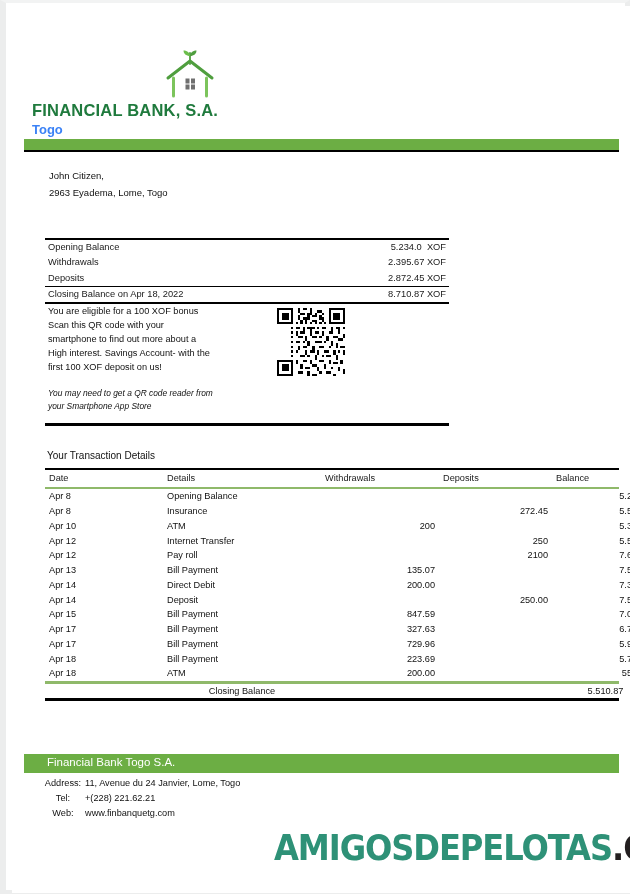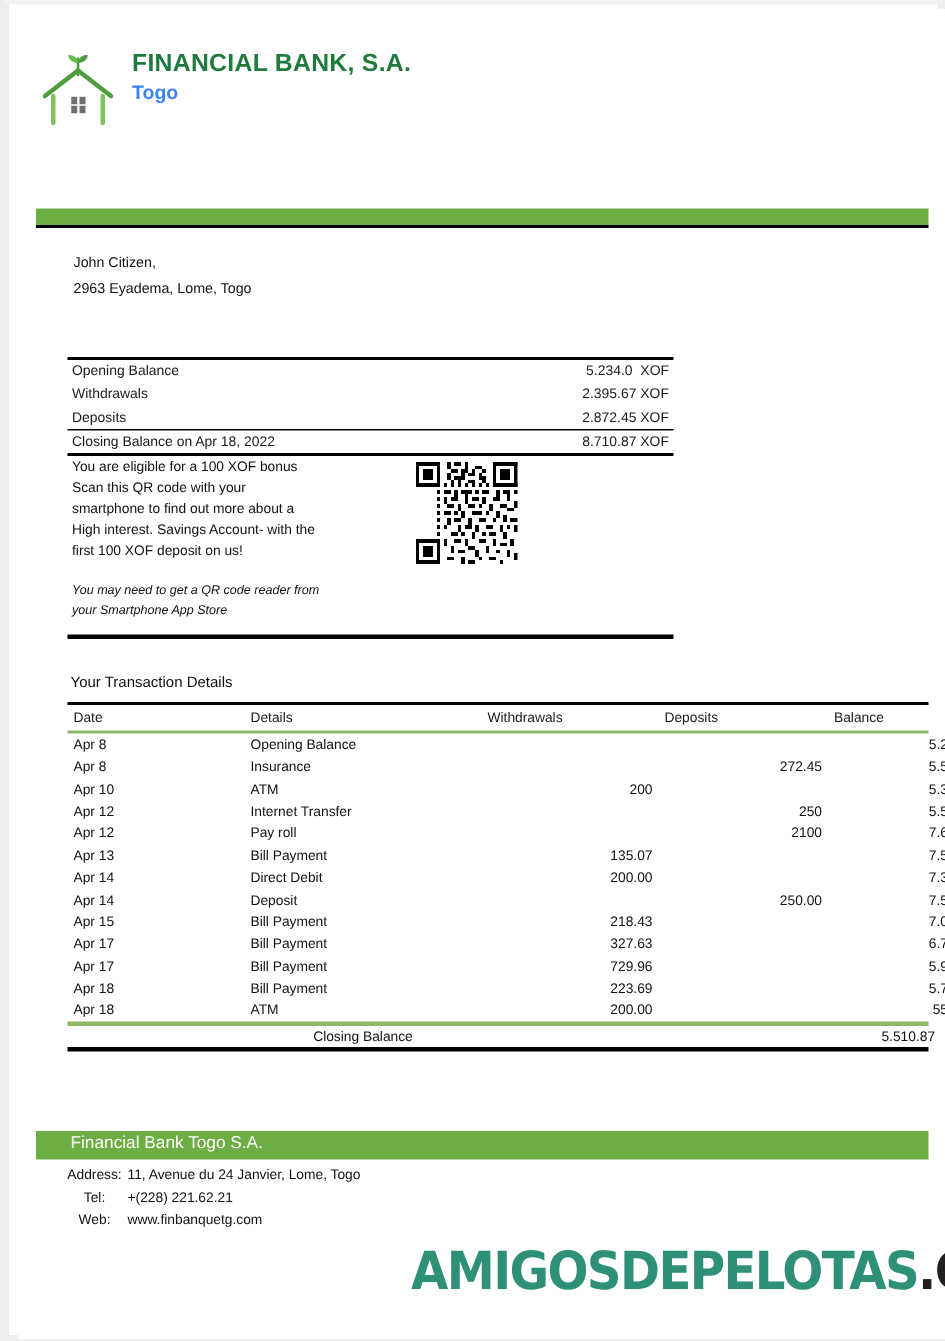--- a/index.html
+++ b/index.html
@@ -40,23 +40,24 @@
   
   .header {
     position: absolute;
     left: 0; top: 0;
     width: 619px;
     height: 125px;
   }
   .logo-wrap {
     position: absolute;
     left: 12px;
-    top: 28px;
+    top: 40px;
     display: flex;
-    align-items: flex-start;
+    align-items: flex-end;
+    flex-direction: column;
   }
   .logo-mark {
     width: 56px;
     height: 52px;
     flex: 0 0 56px;
   }
   .logo-text {
     margin-left: 8px;
     line-height: 1.08;
   }
@@ -556,21 +557,21 @@
           <tr>
             <td class="col-date">Apr 14</td>
             <td class="col-det">Deposit</td>
             <td class="col-wd"></td>
             <td class="col-dep">250.00</td>
             <td class="col-bal">7.567.87</td>
           </tr>
           <tr>
             <td class="col-date">Apr 15</td>
             <td class="col-det">Bill Payment</td>
-            <td class="col-wd">218.43</td>
+            <td class="col-wd">847.59</td>
             <td class="col-dep"></td>
             <td class="col-bal">7.042.15</td>
           </tr>
           <tr>
             <td class="col-date">Apr 17</td>
             <td class="col-det">Bill Payment</td>
             <td class="col-wd">327.63</td>
             <td class="col-dep"></td>
             <td class="col-bal">6.714.52</td>
           </tr>

